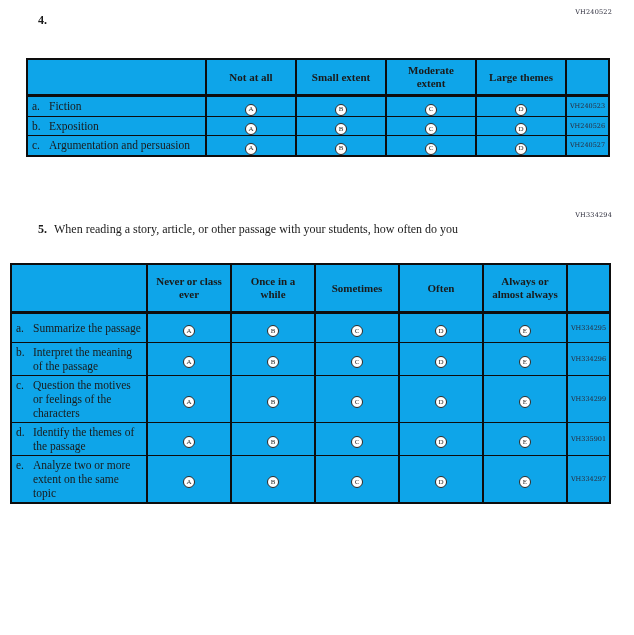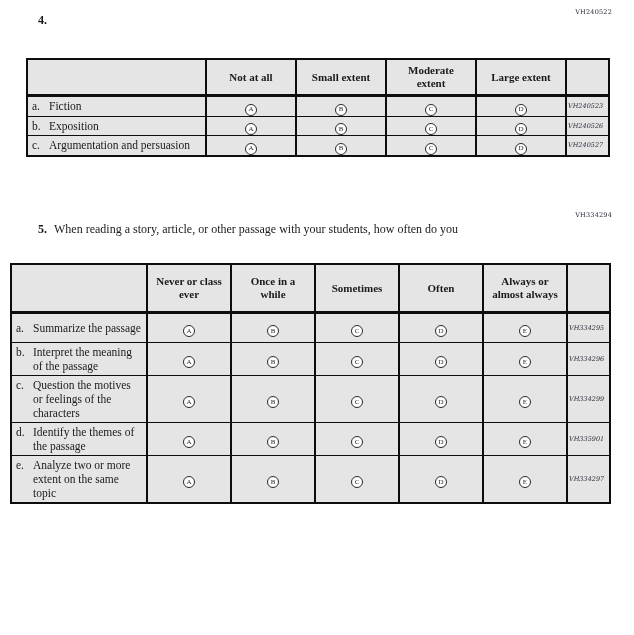--- a/index.html
+++ b/index.html
@@ -33,21 +33,21 @@
   #q4-question { top: 13px; }
   #q5-question { top: 222px; }
   .qnum { font-weight: bold; flex: none; }
   .qtext { width: 505px; }
   .b { font-weight: bold; }
 
   table {
     position: absolute;
     border-collapse: collapse;
     table-layout: fixed;
-    background: #e5e5e5;
+    background: #0ea5e9;
     border: 2px solid #0d0d0d;
   }
   #q4-table { top: 58px;  left: 26px; width: 582px; }
   #q5-table { top: 263px; left: 10px; width: 599px; }
 
   th {
     font-size: 11px;
     font-weight: bold;
     text-align: center;
     vertical-align: middle;
@@ -77,25 +77,24 @@
     align-items: center;
     justify-content: center;
     font-size: 7px;
     line-height: 1;
     color: #2a2a2a;
     cursor: pointer;
     background: #fff;
   }
   .code-cell {
     font-size: 6.5px;
-    text-align: left;
+    text-align: center;
     color: #2b2b3a;
     font-family: "DejaVu Serif", serif;
     padding: 0 1px;
-    font-style: italic;
   }
   #q4-table tbody tr { height: 17px; }
   #q5-table tbody tr { height: 30px; }
 </style>
 </head>
 <body>
 
 <div class="page">
 
   <div class="qcode" id="q4-code">VH240522</div>
@@ -114,21 +113,21 @@
         <col style="width:90px">
         <col style="width:90px">
         <col style="width:43px">
     </colgroup>
     <thead>
       <tr>
         <th></th>
         <th>Not at all</th>
         <th>Small extent</th>
         <th>Moderate extent</th>
-        <th>Large extent</th>
+        <th>Large themes</th>
         <th></th>
       </tr>
     </thead>
     <tbody>
       <tr>
         <td class="label-cell">
           <div class="label-inner">
             <span class="letter">a.</span>
             <span>Fiction</span>
           </div>

